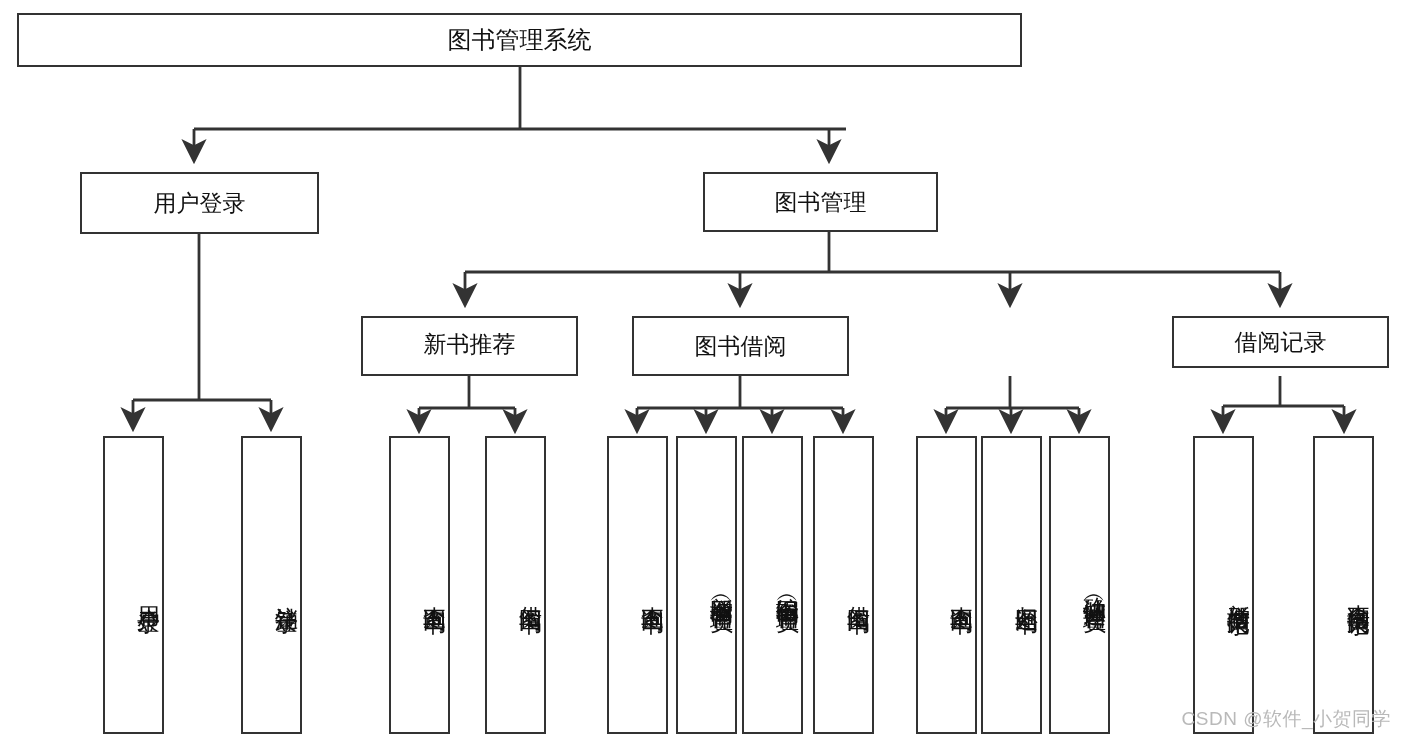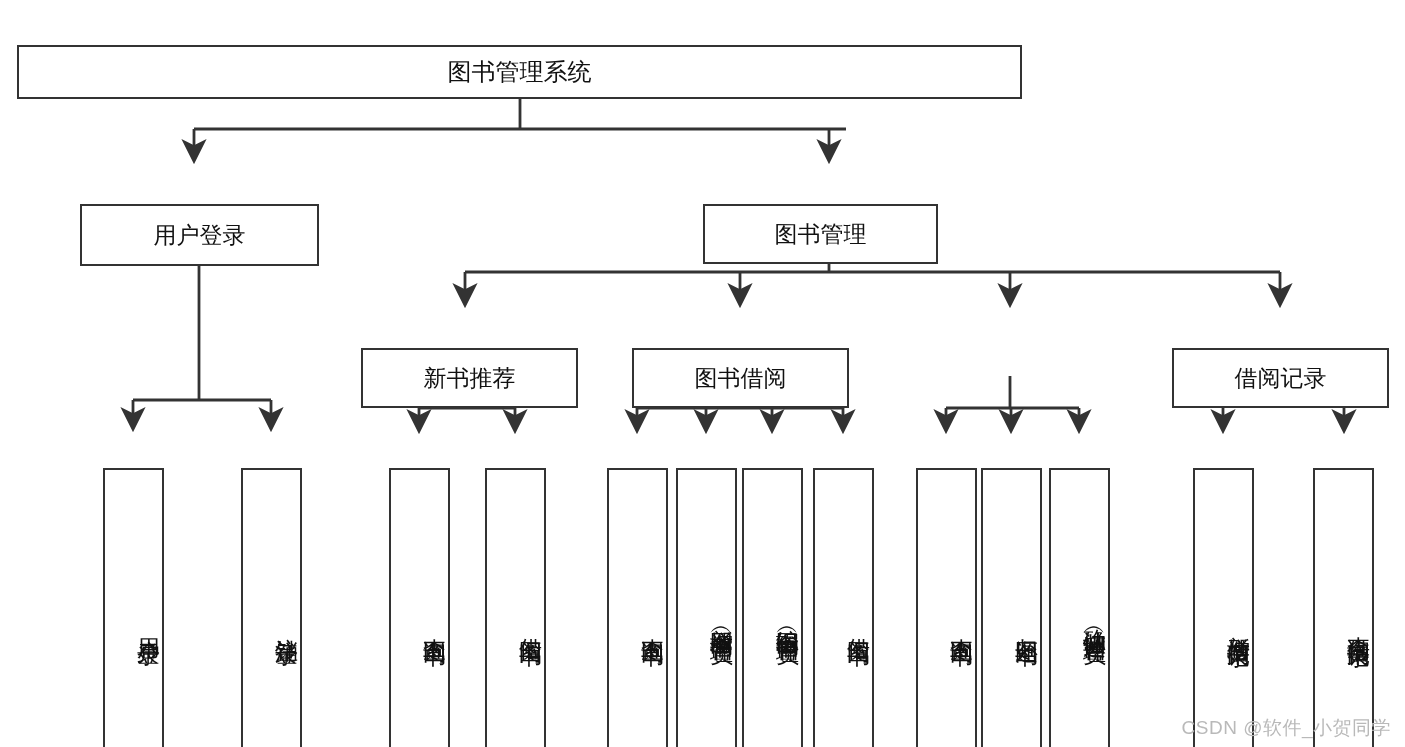--- a/index.html
+++ b/index.html
@@ -29,21 +29,20 @@
     position: absolute;
     box-sizing: border-box;
     border: 2.5px solid #333333;
     background: #ffffff;
     display: flex;
     align-items: center;
     justify-content: center;
     color: #111111;
     line-height: 1.15;
     text-align: center;
-    margin-top: 32px;
   }
   .node.root {
     font-size: 24px;
   }
   .node.branch {
     font-size: 23px;
   }
   .node.leaf {
     font-size: 23px;
     writing-mode: vertical-rl;
@@ -52,21 +51,21 @@
     justify-content: center;
     padding-top: 14px;
     letter-spacing: 2px;
   }
   .node.leaf.tall-text {
     padding-top: 6px;
   }
   .watermark {
     position: absolute;
     right: 14px;
-    bottom: 6px;
+    bottom: 15px;
     font-size: 19px;
     color: #b9b9b9;
     letter-spacing: 0.5px;
     white-space: nowrap;
   }
 </style>
 </head>
 <body>
 
 <div id="canvas">
@@ -125,27 +124,27 @@
     <span>图书管理系统</span>
   </div>
 
   <div class="node branch" style="left:80px; top:172px; width:239px; height:62px;">
     <span>用户登录</span>
   </div>
   <div class="node branch" style="left:703px; top:172px; width:235px; height:60px;">
     <span>图书管理</span>
   </div>
 
-  <div class="node branch" style="left:361px; top:316px; width:217px; height:60px;">
+  <div class="node branch" style="left:361px; top:316px; width:217px; height:60px;font-family:Liberation Mono, monospace;">
     <span>新书推荐</span>
   </div>
   <div class="node branch" style="left:632px; top:316px; width:217px; height:60px;align-items:center;">
     <span>图书借阅</span>
   </div>
-  <div class="node branch" style="left:1172px; top:316px; width:217px; height:60px;">
+  <div class="node branch" style="left:1172px; top:316px; width:217px; height:52px;">
     <span>借阅记录</span>
   </div>
 
   <div class="node leaf" style="left:103px; top:436px; width:61px; height:298px;">
     <span>用户登录</span>
   </div>
   <div class="node leaf" style="left:241px; top:436px; width:61px; height:298px;">
     <span>注销登录</span>
   </div>
 

